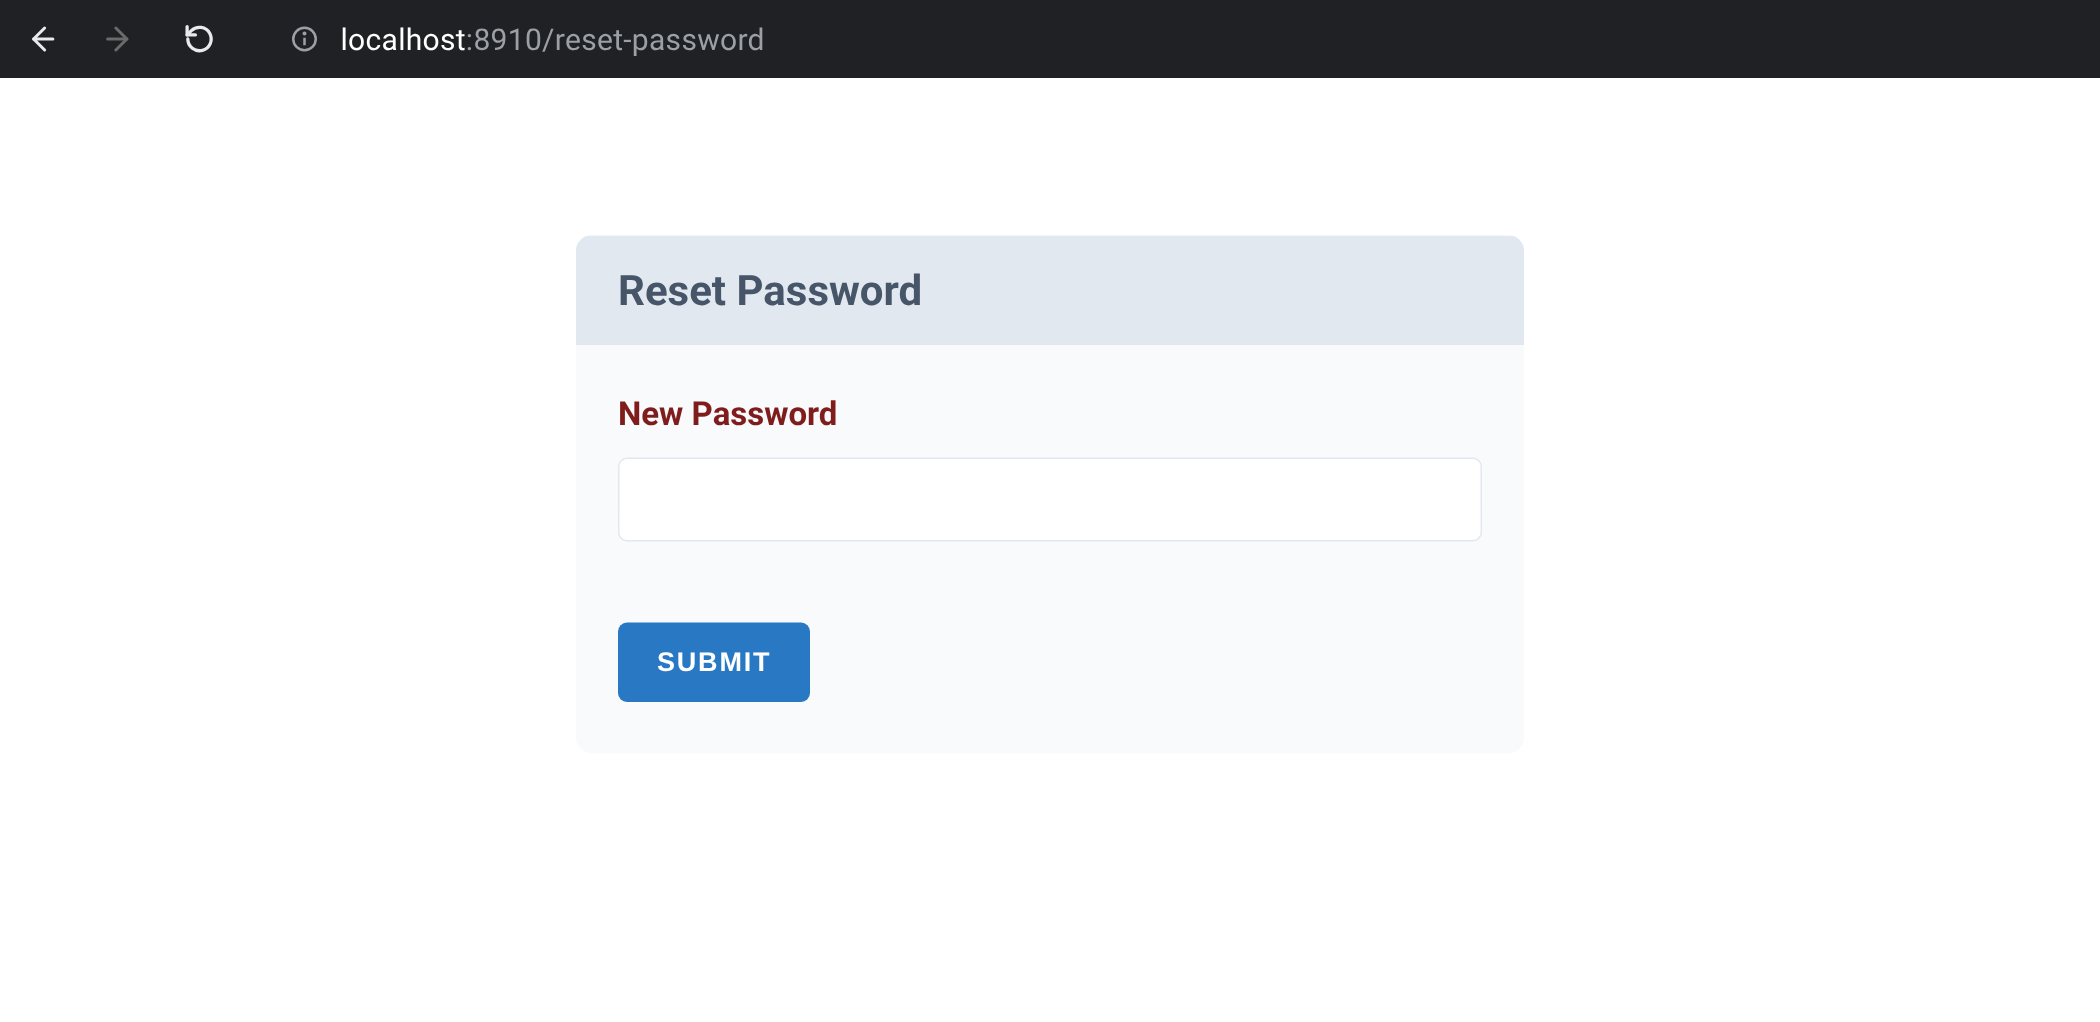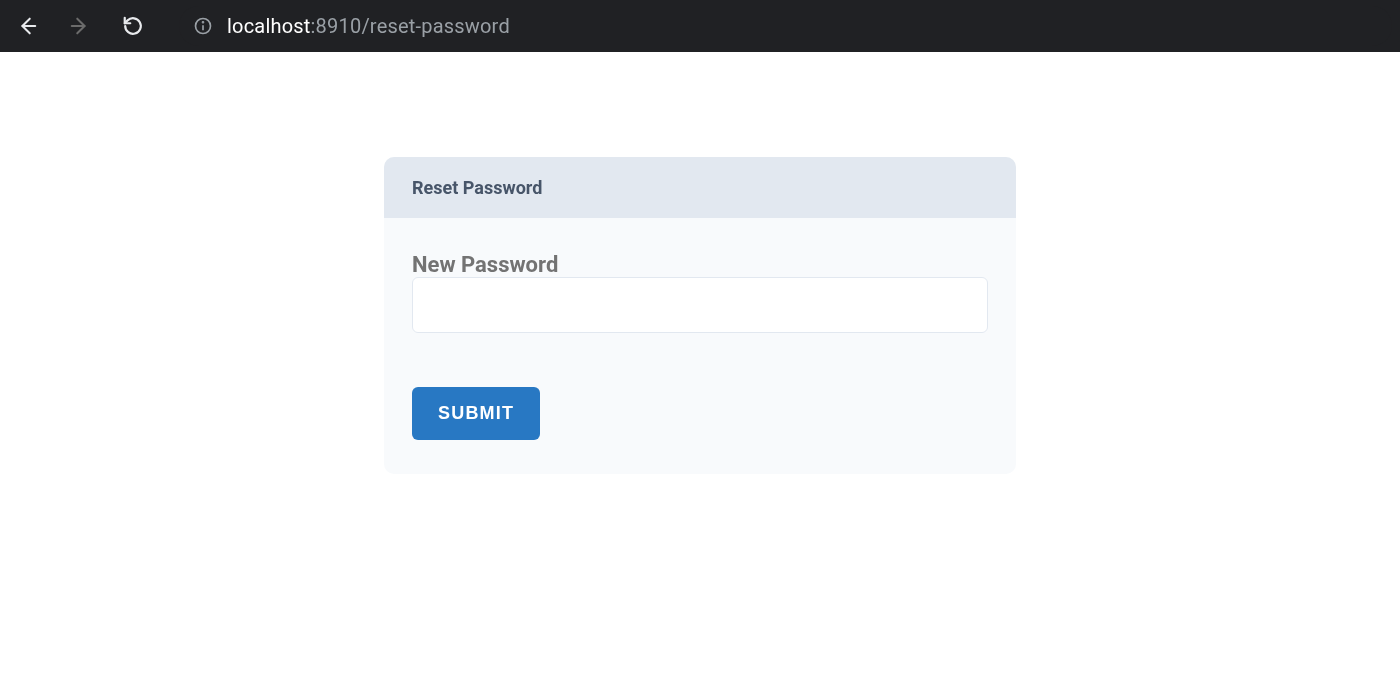--- a/index.html
+++ b/index.html
@@ -77,32 +77,33 @@
       width: 632px;
       background: #f8fafc;
       border-radius: 10px;
       overflow: hidden;
     }
     .card-header {
       background: #e2e8f0;
       padding: 20px 28px;
     }
     .card-title {
-      font-size: 18px;
+      font-size: 28px;
       font-weight: 700;
       color: #475569;
     }
     .card-body {
       padding: 34px 28px 34px 28px;
     }
     .field-label {
       font-size: 22px;
       font-weight: 700;
-      color: #737373;
+      color: #7f1d1d;
       display: block;
+      margin-bottom: 16px;
     }
     .password-input {
       width: 100%;
       height: 56px;
       border: 1px solid #e2e8f0;
       border-radius: 6px;
       background: #ffffff;
       padding: 0 14px;
       font-size: 18px;
       color: #334155;

